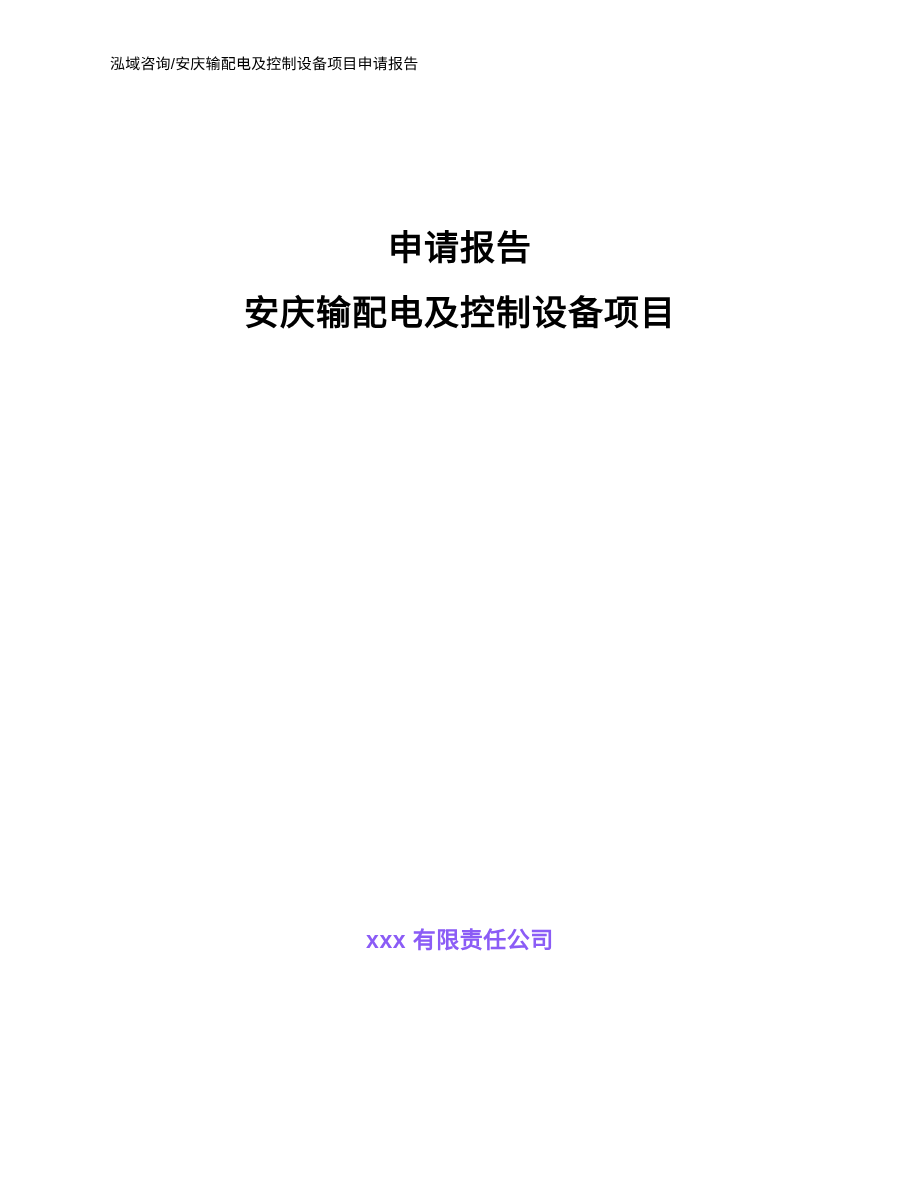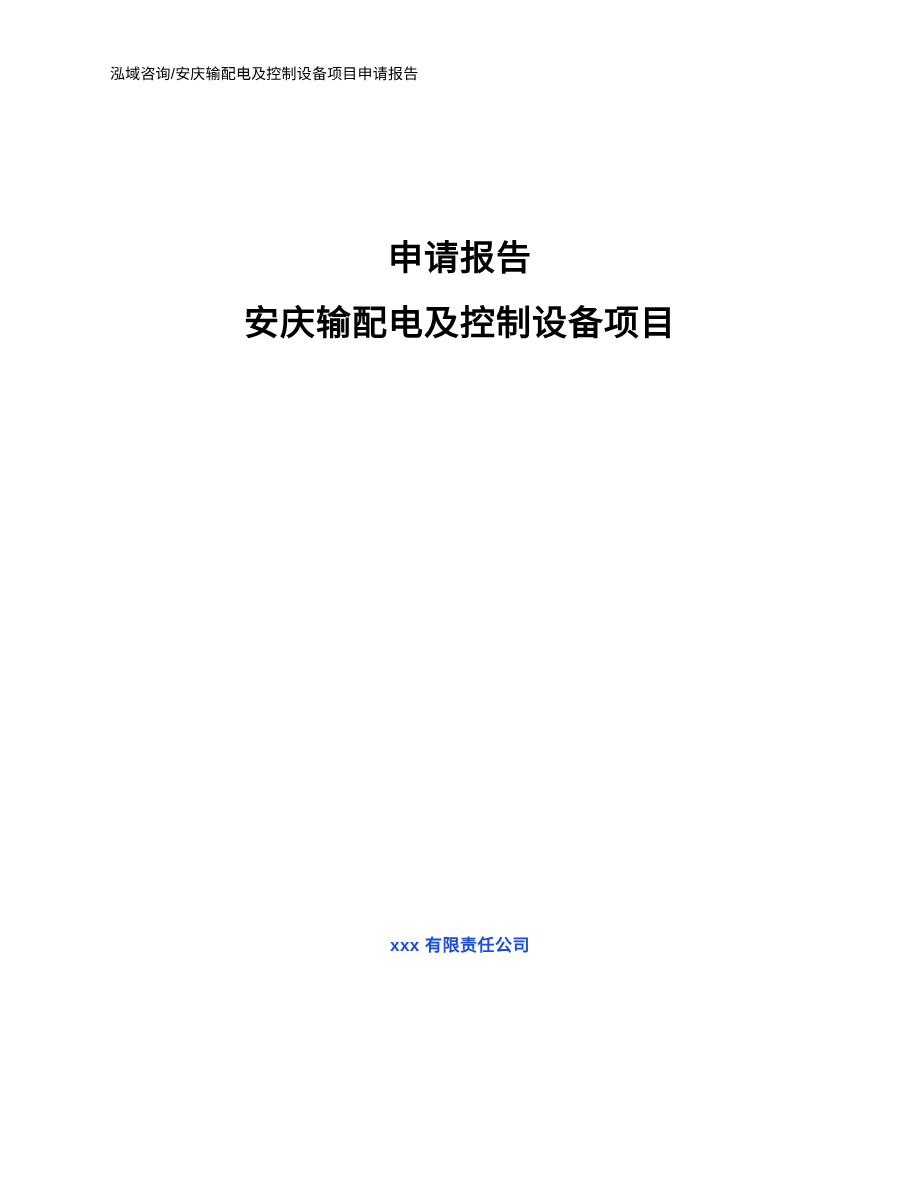--- a/index.html
+++ b/index.html
@@ -9,21 +9,21 @@
     background: #ffffff;
   }
   body {
     font-family: "Liberation Sans", "DejaVu Sans", sans-serif;
     color: #000000;
   }
   .page {
     position: relative;
     width: 920px;
     height: 957px;
-    margin: 11px auto;
+    margin: 1px auto;
     background: #ffffff;
     overflow: hidden;
     box-sizing: border-box;
   }
   .header {
     position: absolute;
     top: 52px;
     left: 110px;
     right: 110px;
     font-size: 15px;
@@ -45,24 +45,24 @@
     line-height: 1.85;
     letter-spacing: 1px;
     color: #000000;
   }
   .footer-company {
     position: absolute;
     top: 920px;
     left: 0;
     width: 920px;
     text-align: center;
-    font-size: 17px;
+    font-size: 23px;
     font-weight: 700;
     letter-spacing: 0.5px;
-    color: #1d4ed8;
+    color: #8b5cf6;
   }
 </style>
 </head>
 <body>
 
 <div class="page">
 
   <div class="header">泓域咨询/安庆输配电及控制设备项目申请报告</div>
 
   <div class="title-block">

